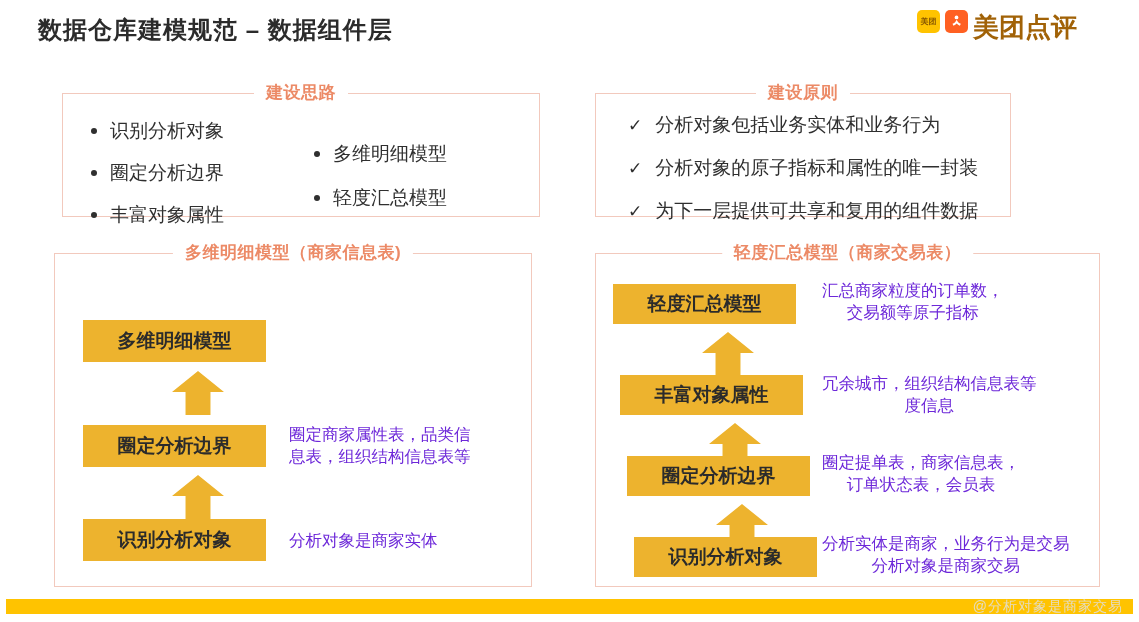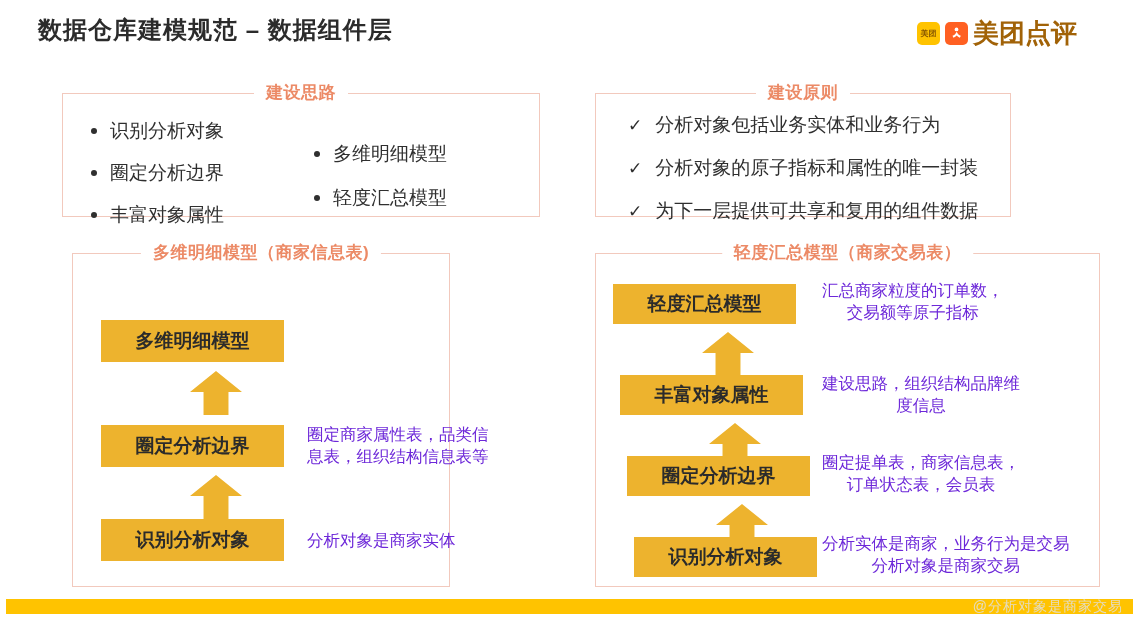--- a/index.html
+++ b/index.html
@@ -27,23 +27,23 @@
     font-size: 24px;
     font-weight: 700;
     color: #2b2b2b;
     letter-spacing: 1px;
     white-space: nowrap;
   }
 
   .logo {
     position: absolute;
     right: 62px;
-    top: 16px;
-    display: flex;
-    align-items: center;
+    top: 10px;
+    display: flex;
+    align-items: flex-start;
     gap: 5px;
   }
   .logo-badge {
     width: 23px; height: 23px;
     border-radius: 5px;
     display: flex; align-items: center; justify-content: center;
     font-size: 9px; font-weight: 700; color: #ffffff;
     line-height: 1;
   }
   .logo-badge.meituan { background: #FFC300; color:#8a5a00; font-size: 8px; }
@@ -241,21 +241,21 @@
         <span class="tick">✓</span>
         <span>分析对象的原子指标和属性的唯一封装</span>
       </div>
       <div class="check-item">
         <span class="tick">✓</span>
         <span>为下一层提供可共享和复用的组件数据</span>
       </div>
     </div>
   </div>
 
-  <div class="panel" style="left:72px; top:253px; width:378px; height:334px;">
+  <div class="panel" style="left:54px; top:253px; width:478px; height:334px;">
     <div class="panel-title">多维明细模型（商家信息表)</div>
 
     <div class="stack">
 
       <div class="level" style="left:28px; top:66px;">
         <div class="level-box" style="width:183px; height:42px;">多维明细模型</div>
       </div>
       <div class="arrow" style="left:117px; top:117px;"></div>
 
       <div class="level" style="left:28px; top:171px;">
@@ -279,21 +279,21 @@
 
       <div class="level" style="left:17px; top:30px;">
         <div class="level-box" style="width:183px; height:40px;">轻度汇总模型</div>
         <div class="level-desc center" style="margin-left:26px; margin-top:-5px; white-space:pre-line;">汇总商家粒度的订单数，
 交易额等原子指标</div>
       </div>
       <div class="arrow" style="left:106px; top:78px;"></div>
 
       <div class="level" style="left:24px; top:121px;">
         <div class="level-box" style="width:183px; height:40px;">丰富对象属性</div>
-        <div class="level-desc center" style="margin-left:19px; margin-top:-3px; white-space:pre-line;">建设思路，组织结构品牌维
+        <div class="level-desc center" style="margin-left:19px; margin-top:-3px; white-space:pre-line;">冗余城市，组织结构信息表等
 度信息</div>
       </div>
       <div class="arrow" style="left:113px; top:169px;"></div>
 
       <div class="level" style="left:31px; top:202px;">
         <div class="level-box" style="width:183px; height:40px;">圈定分析边界</div>
         <div class="level-desc center" style="margin-left:12px; margin-top:-3px; white-space:pre-line;font-family:Liberation Mono, monospace;">圈定提单表，商家信息表，
 订单状态表，会员表</div>
       </div>
       <div class="arrow" style="left:120px; top:250px;"></div>

